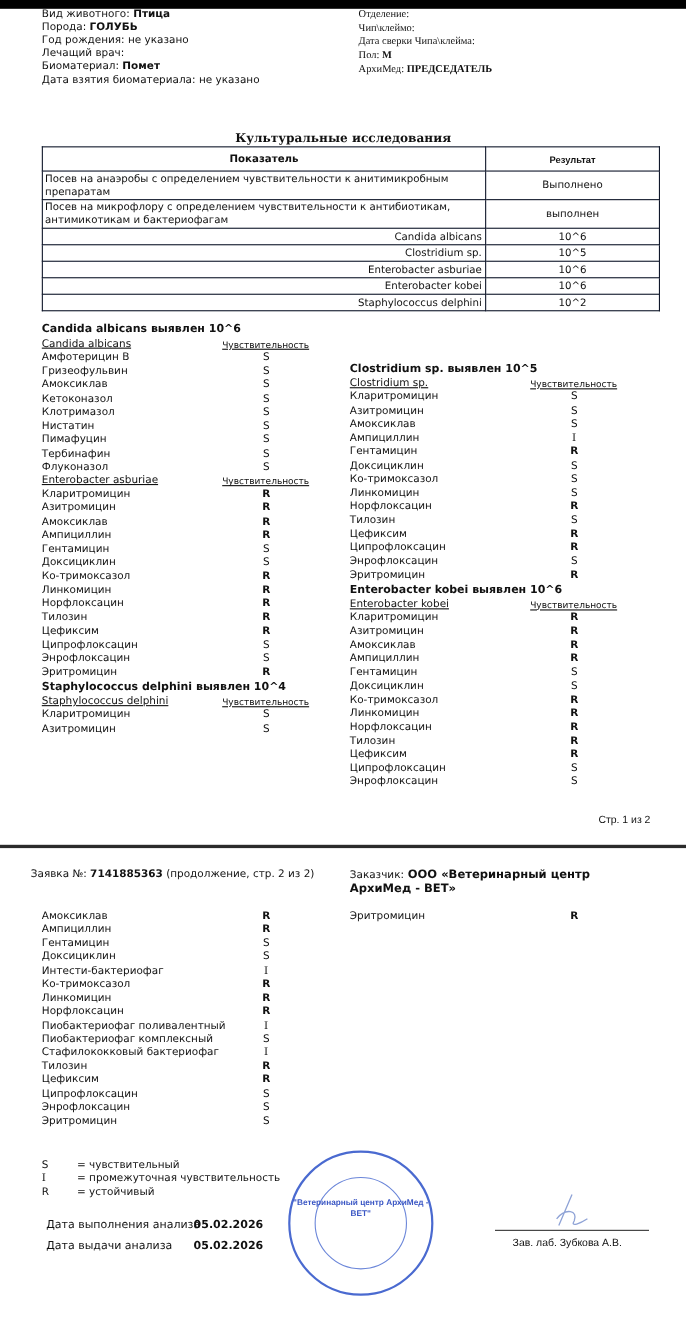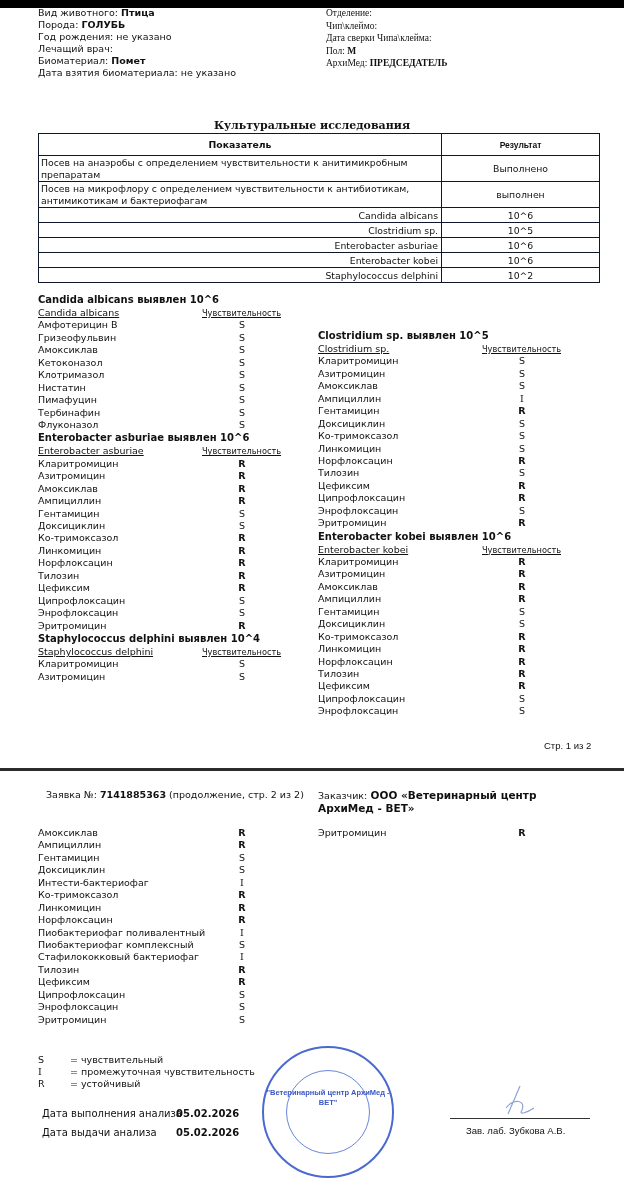--- a/index.html
+++ b/index.html
@@ -32,21 +32,21 @@
   .col .row .val { width: 28px; text-align: center; }
   .col .row .val.R { font-weight: bold; }
   .col .row .val.I { font-family: "DejaVu Serif", serif; }
   .col .hdr { font-weight: bold; font-size: 10px; height: 14px; line-height: 14px; white-space: nowrap; }
   .col .sub { display: flex; height: 12.45px; line-height: 12.45px; white-space: nowrap; }
   .col .sub .name { width: 164px; text-decoration: underline; }
   .col .sub .val { width: 80px; text-decoration: underline; font-size: 8.2px; }
 
   .pageno { left: 544px; top: 740px; font-family: "Liberation Sans", sans-serif; font-size: 9.5px; }
 
-  .p2-header-left { left: 46px; top: 789px; font-size: 9.5px; }
+  .p2-header-left { left: 28px; top: 789px; font-size: 9.5px; }
   .p2-header-right { left: 318px; top: 789px; font-size: 10.5px; line-height: 13px; }
 
   .legend { left: 38px; top: 1054px; }
   .legend .line { display: flex; height: 12px; line-height: 12px; }
   .legend .k { width: 32px; }
   .dates { left: 42px; top: 1104px; font-size: 10px; }
   .dates .line { display: flex; height: 19px; line-height: 19px; }
   .dates .k { width: 134px; }
 
   .stamp { left: 262px; top: 1046px; width: 132px; height: 132px; border-radius: 50%; border: 2px solid #4a6ad0; }
@@ -155,21 +155,20 @@
       <div class="row">
         <span class="name">Тербинафин</span>
         <span class="val S">S</span>
       </div>
       <div class="row">
         <span class="name">Флуконазол</span>
         <span class="val S">S</span>
       </div>
     </div>
   <div>
-      <div class="hdr">Enterobacter asburiae выявлен 10^6</div>
       <div class="sub">
         <span class="name">Enterobacter asburiae</span>
         <span class="val">Чувствительность</span>
       </div>
       <div class="row">
         <span class="name">Кларитромицин</span>
         <span class="val R">R</span>
       </div>
       <div class="row">
         <span class="name">Азитромицин</span>

